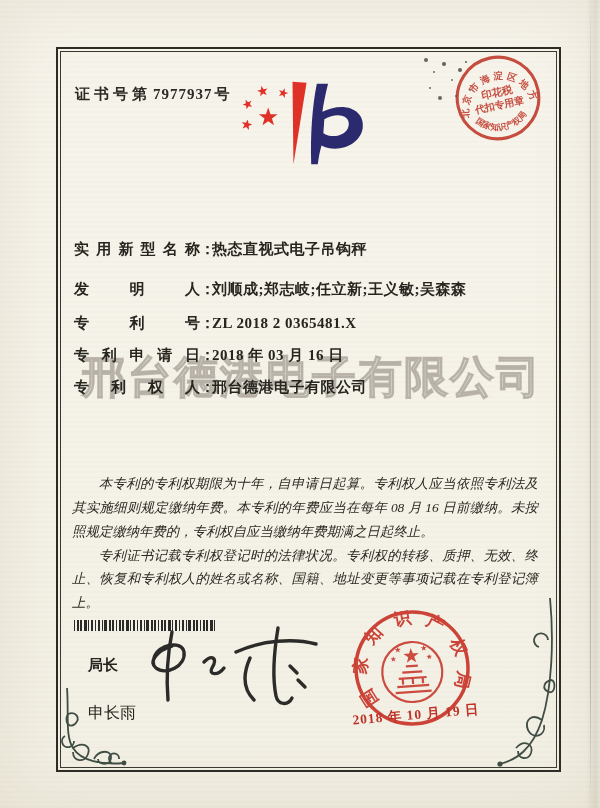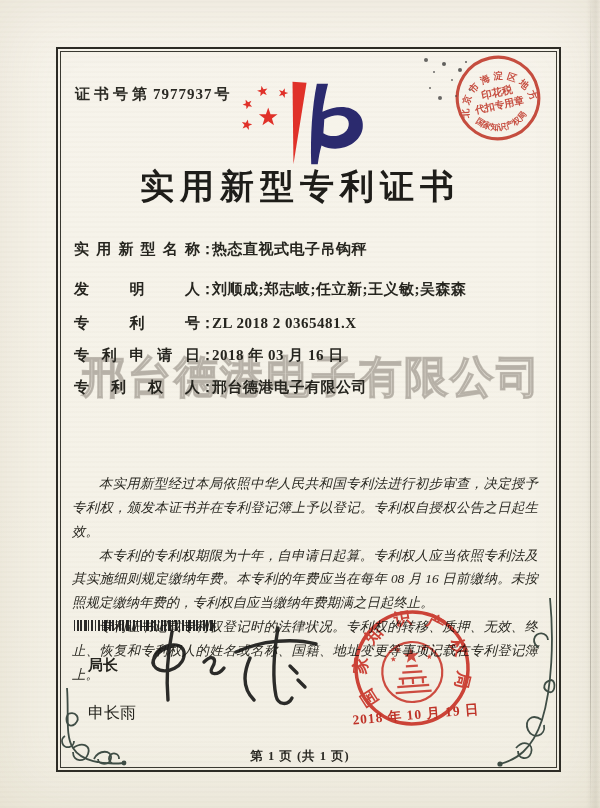--- a/index.html
+++ b/index.html
@@ -101,40 +101,38 @@
         <use href="#star" x="-10" y="-10" width="20" height="20" transform="translate(52,14) scale(0.55) rotate(18)"></use>
         <use href="#star" x="-10" y="-10" width="20" height="20" transform="translate(30,12) scale(0.6) rotate(-12)"></use>
         <use href="#star" x="-10" y="-10" width="20" height="20" transform="translate(14,26) scale(0.55) rotate(-24)"></use>
         <use href="#star" x="-10" y="-10" width="20" height="20" transform="translate(13,48) scale(0.6) rotate(12)"></use>
       </g>
       <path d="M62,2 L77,3 L63,90 Z" fill="#e03129"></path>
       <path d="M82,90 C81,60 83,28 88,4 L100,4 C97,16 95,26 94,34 C118,22 140,32 137,52 C134,70 110,79 93,70 C91,77 90,83 89,90 Z" fill="#2b2a6e"></path>
       <path d="M96,42 C110,34 124,38 122,49 C120,60 104,63 95,57 Z" fill="#f6f3ea"></path>
     </svg>
 
-    <div class="title">实用新型专利证书</div>
 
     <div class="frow" style="top:280px">
       <span class="flabel">发明人</span><span class="fcolon">：</span><span class="fvalue">刘顺成;郑志岐;任立新;王义敏;吴森森</span>
     </div>
     <div class="frow" style="top:240px">
       <span class="flabel">实用新型名称</span><span class="fcolon">：</span><span class="fvalue">热态直视式电子吊钩秤</span>
     </div>
     <div class="frow" style="top:314px">
       <span class="flabel">专利号</span><span class="fcolon">：</span><span class="fvalue">ZL 2018 2 0365481.X</span>
     </div>
     <div class="frow" style="top:346px">
       <span class="flabel">专利申请日</span><span class="fcolon">：</span><span class="fvalue">2018 年 03 月 16 日</span>
     </div>
     <div class="frow" style="top:378px">
       <span class="flabel">专利权人</span><span class="fcolon">：</span><span class="fvalue">邢台德港电子有限公司</span>
     </div>
 
     <div class="paras">
-      <p>本实用新型经过本局依照中华人民共和国专利法进行初步审查，决定授予专利权，颁发本证书并在专利登记簿上予以登记。专利权自授权公告之日起生效。</p>
       <p>本专利的专利权期限为十年，自申请日起算。专利权人应当依照专利法及其实施细则规定缴纳年费。本专利的年费应当在每年 08 月 16 日前缴纳。未按照规定缴纳年费的，专利权自应当缴纳年费期满之日起终止。</p>
       <p>专利证书记载专利权登记时的法律状况。专利权的转移、质押、无效、终止、恢复和专利权人的姓名或名称、国籍、地址变更等事项记载在专利登记簿上。</p>
     </div>
 
     <div class="barcode"></div>
 
     <div class="director-title">局长</div>
     <div class="director-name">申长雨</div>
 
     <svg class="signature" viewBox="0 0 200 100">
@@ -186,21 +184,20 @@
         </g>
         <g fill="none" stroke="#c8352a" stroke-width="2.2">
           <path d="M56,60 h12 M52,66 h20 M48,72 h28"></path>
           <path d="M52,72 v6 M62,72 v6 M72,72 v6"></path>
           <path d="M46,80 h32 M44,86 h36"></path>
         </g>
       </g>
     </svg>
     <div class="seal-date">2018 年 10 月 19 日</div>
 
-    <div class="footer">第 1 页 (共 1 页)</div>
 
     <svg class="flourish-left" viewBox="0 0 84 84">
       <g fill="none" stroke="#3f4d45" stroke-width="1.8">
         <path d="M7,4 C9,30 5,52 13,64 C21,77 42,81 64,79"></path>
         <path d="M13,64 C23,57 31,62 28,70 C25,79 13,78 13,68"></path>
         <path d="M34,75 C39,65 52,66 51,74 C50,82 38,81 38,75"></path>
         <path d="M8,30 C16,27 21,34 15,40 C9,45 4,38 8,30"></path>
         <path d="M5,52 a6,6 0 1 0 9,5"></path>
         <path d="M52,79 a5,5 0 1 1 7,-4"></path>
       </g>

